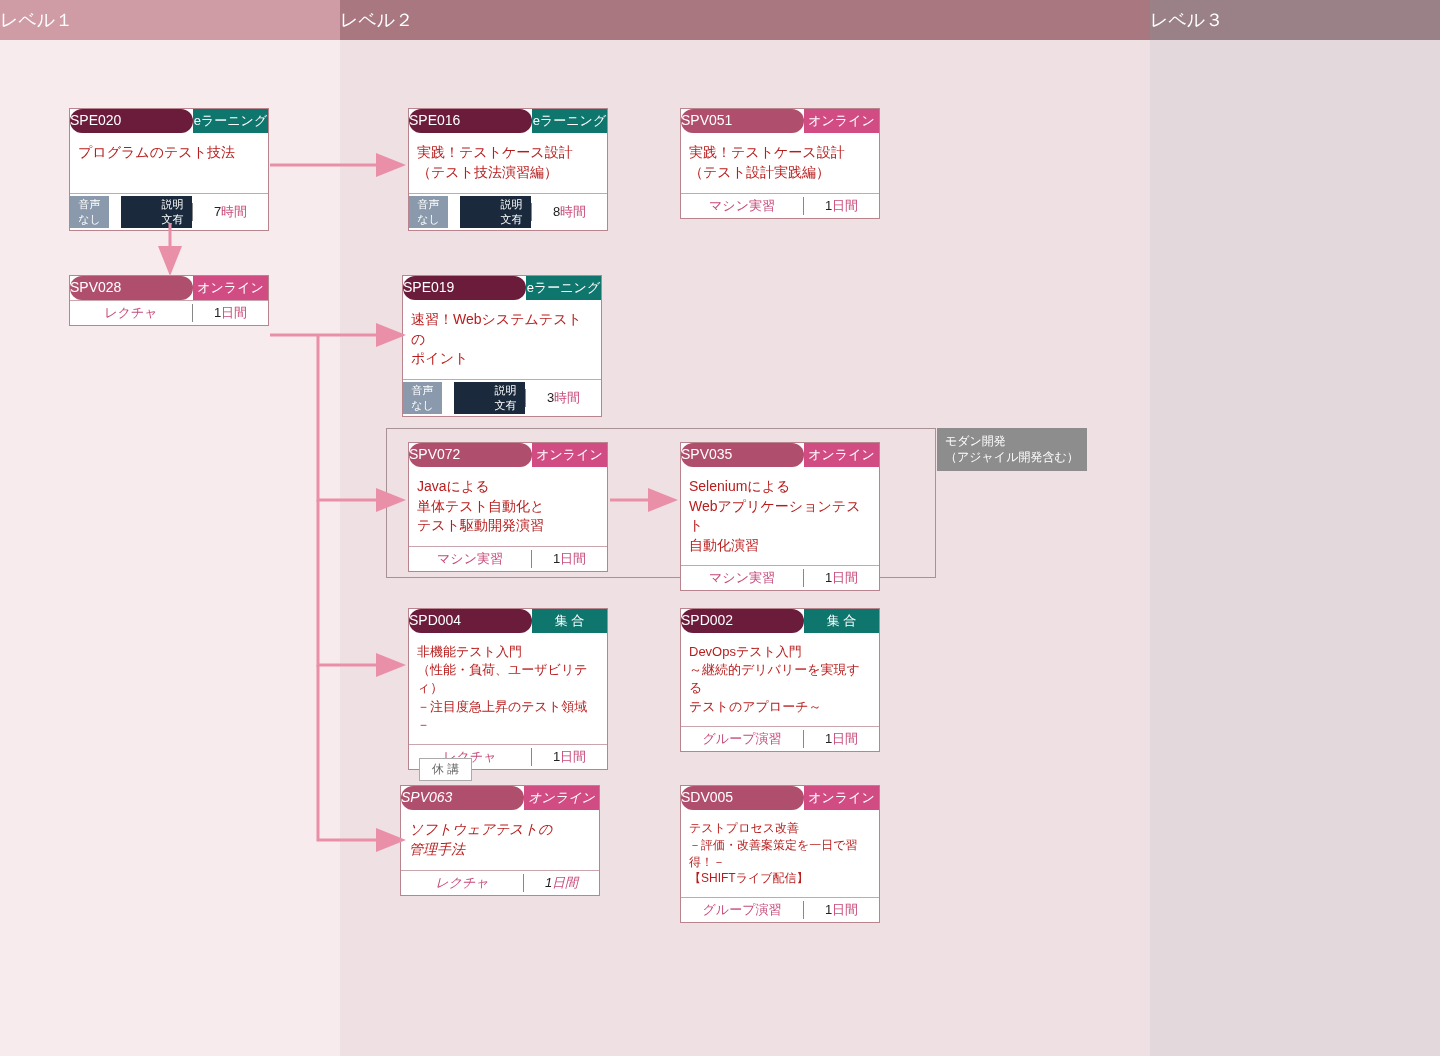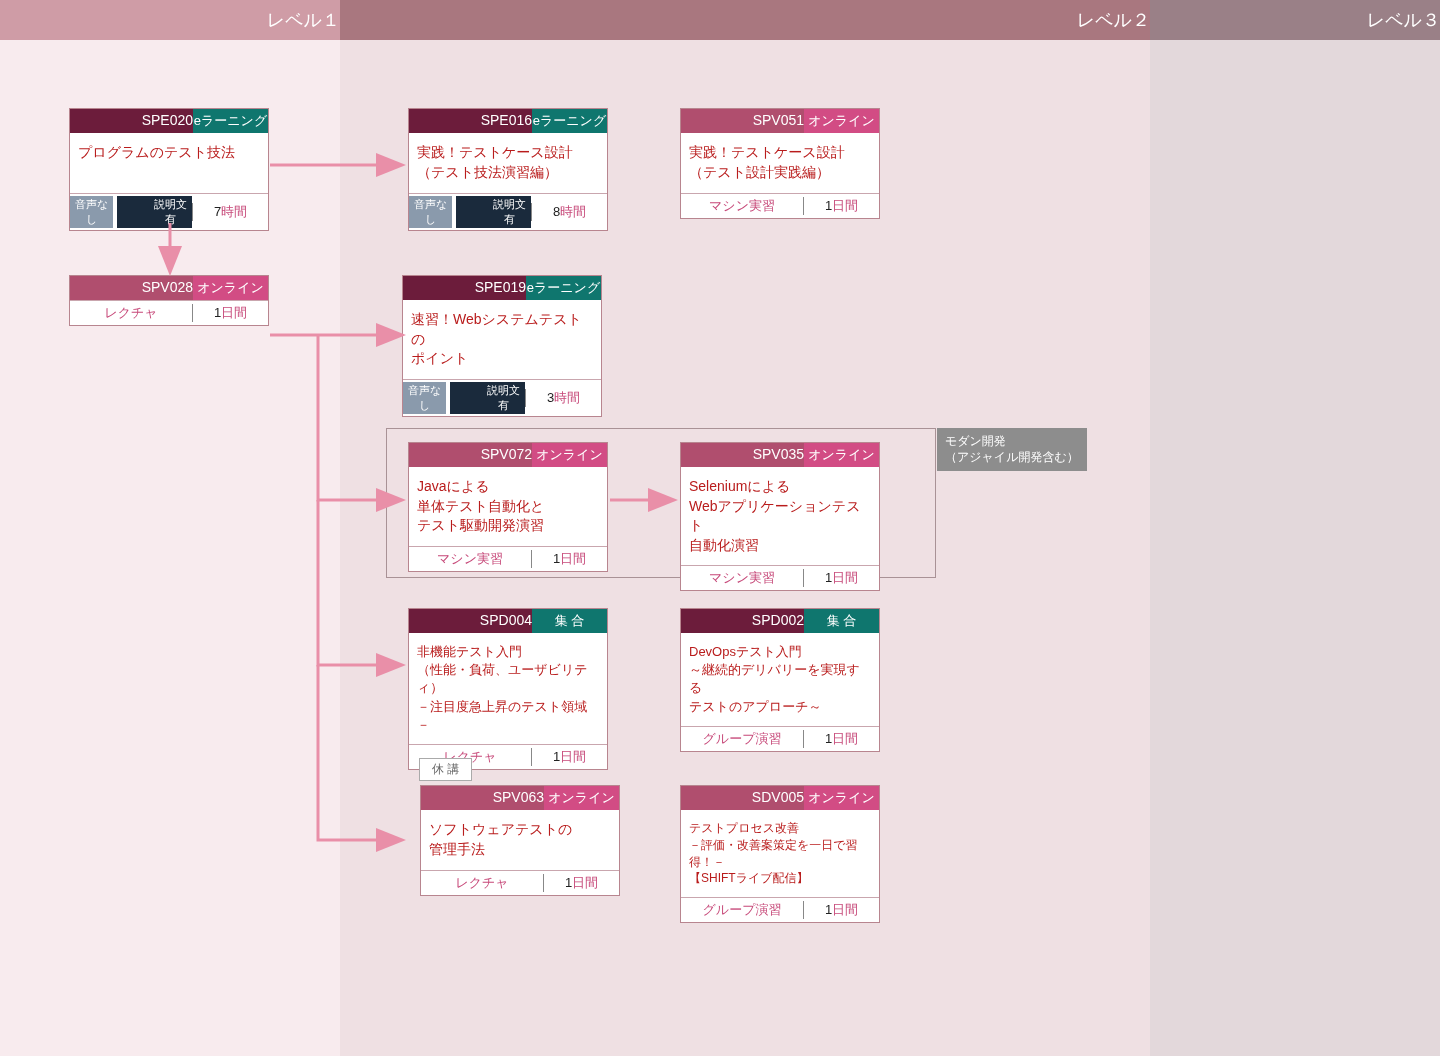--- a/index.html
+++ b/index.html
@@ -13,21 +13,21 @@
 .columns {
   display: flex;
   width: 100%;
   height: 100%;
 }
 .col {
   position: relative;
   height: 100%;
 }
 .col-header {
-  text-align: right;
+  text-align: left;
   color: #fff;
   font-size: 18px;
   padding: 8px 0;
   font-weight: 500;
 }
 .col1 { width: 340px; background: #f8ebee; }
 .col1 .col-header { background: #cf9ca6; }
 .col2 { flex: 1; background: #efe0e3; }
 .col2 .col-header { background: #a9777f; }
 .col3 { width: 290px; background: #e3d8db; }
@@ -39,24 +39,25 @@
   border: 1px solid #b8858f;
   background: #fff;
 }
 .card-head {
   display: flex;
   align-items: stretch;
   font-size: 14px;
 }
 .card-code {
   flex: 1;
-  text-align: right;
+  text-align: left;
   padding: 3px 0;
   color: #fff;
   font-weight: 500;
+  border-radius: 12px;
 }
 .card-tag {
   width: 75px;
   text-align: center;
   padding: 3px 0;
   color: #fff;
   font-size: 13px;
 }
 .card-body {
   padding: 10px 8px;
@@ -86,21 +87,21 @@
 .dur-num { color:#222; }
 .dur-unit { color:#c74a7a; }
 
 
 .hc-dark .card-code { background:#6c1c3b; }
 .hc-dark .card-tag  { background:#0f766e; }
 .hc-pink .card-code { background:#b04e6e; }
 .hc-pink .card-tag  { background:#d24c84; }
 
 
-.audio-badges { display:flex; justify-content:flex-start; gap:4px; padding:2px 0;font-family:Liberation Serif, serif;}
+.audio-badges { display:flex; justify-content:flex-start; gap:12px; padding:2px 0;font-family:Liberation Serif, serif;}
 .badge { font-size:11px; padding:1px 4px; color:#fff; }
 .badge-a { background:#8a9aac; }
 .badge-b { background:#1a2a3c;padding-left:36px; }
 
 
 .group-box {
   position:absolute;
   border:1px solid #a99296;
 }
 .group-label {
@@ -266,21 +267,21 @@
       <div class="card-body" style="font-size:13px"><span>DevOpsテスト入門</span><br><span>～継続的デリバリーを実現する</span><br><span>テストのアプローチ～</span></div>
       <div class="card-foot">
           <div class="foot-type">グループ演習</div>
           <div class="foot-div"></div>
           <div class="foot-dur"><span class="dur-num">1</span><span class="dur-unit">日間</span></div>
         </div>
     </div>
 
     <div class="suspend" style="left:68px; top:758px;margin-left:11px;">休 講</div>
 
-    <div class="card hc-pink" style="left:80px; top:785px;">
+    <div class="card hc-pink" style="left:60px; top:785px;font-style:italic;">
       <div class="card-head">
           <div class="card-code">SPV063</div>
           <div class="card-tag">オンライン</div>
         </div>
       <div class="card-body"><span>ソフトウェアテストの</span><br><span>管理手法</span></div>
       <div class="card-foot">
           <div class="foot-type">レクチャ</div>
           <div class="foot-div"></div>
           <div class="foot-dur"><span class="dur-num">1</span><span class="dur-unit">日間</span></div>
         </div>

